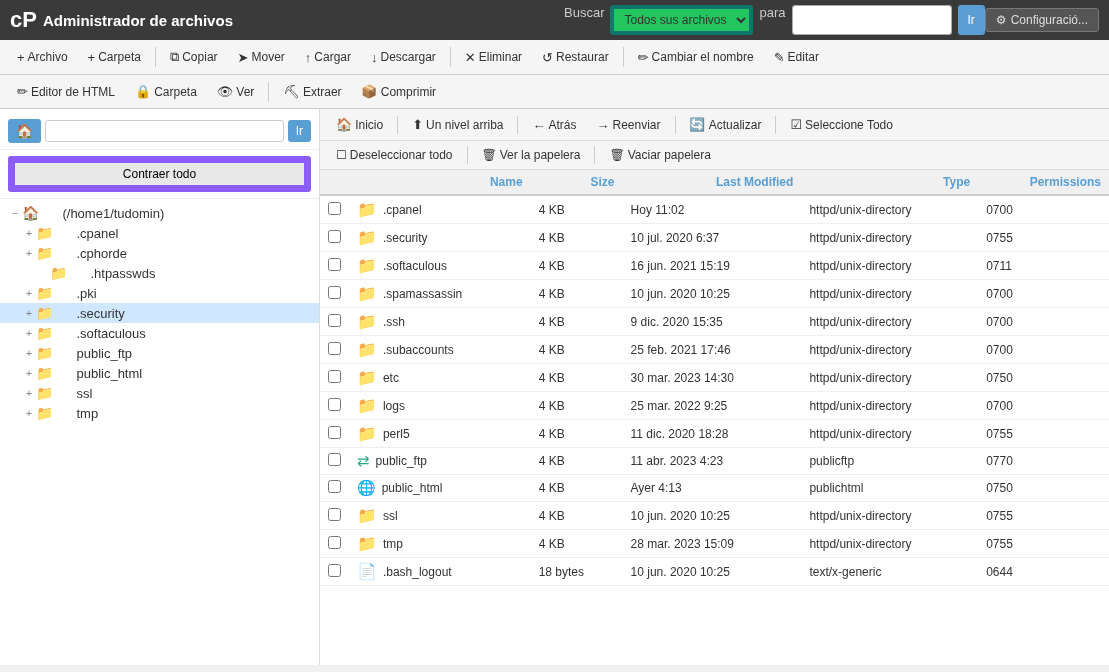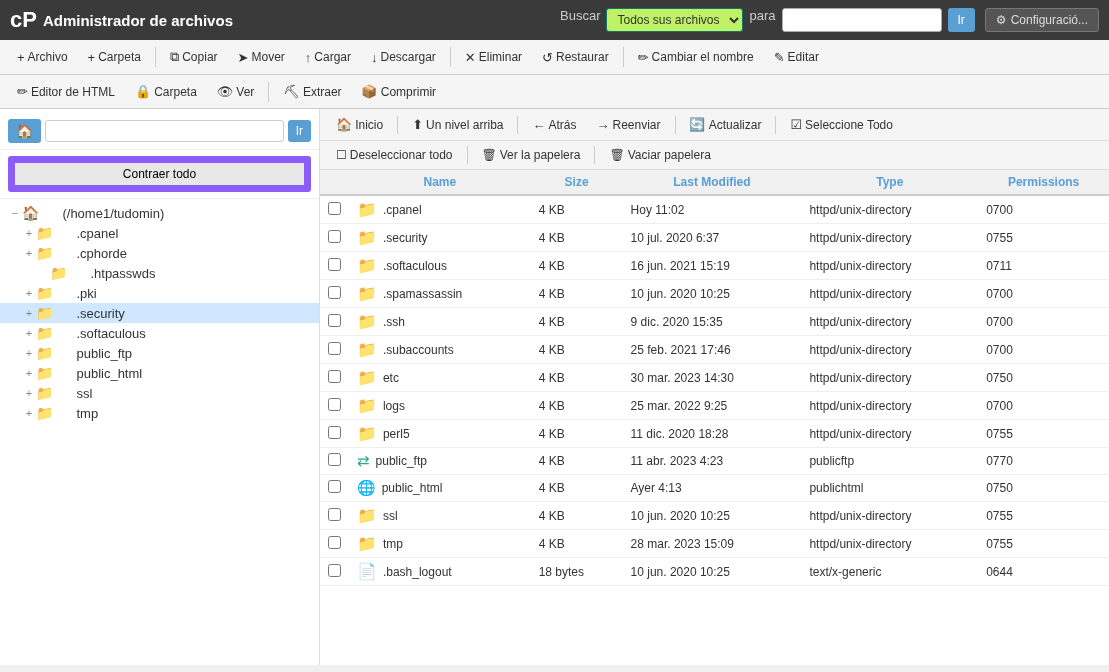--- a/index.html
+++ b/index.html
@@ -1,30 +1,30 @@
 <!DOCTYPE html>
 <html><head>
   <meta charset="utf-8">
   <style>
     * { box-sizing: border-box; margin: 0; padding: 0; }
     body { font-family: Arial, sans-serif; font-size: 13px; background: #f0f0f0; color: #333; overflow: hidden; }
 
     
     .topbar {
       display: flex; align-items: center; background: #3a3a3a; color: #fff;
-      padding: 0 10px; height: 40px; gap: 10px;
+      padding: 0 10px; height: 40px; gap: 0;
     }
     .topbar-logo { display: flex; align-items: center; gap: 6px; font-size: 15px; font-weight: bold; color: #fff; }
     .topbar-logo .cp-icon { font-size: 22px; color: #fff; }
     .topbar-spacer { flex: 1; }
     .topbar-search { display: flex; gap: 6px; }
     .topbar-search label { color: #ccc; font-size: 13px; }
     .topbar-search select {
-      padding: 3px 6px; font-size: 12px; border: 1px solid #0f766e; border-radius: 3px;
-      background: #bef264; color: #333;
+      padding: 3px 6px; font-size: 12px; border: 4px solid #0f766e; border-radius: 3px;
+      background: #22c55e; color: #333;
     }
     .topbar-search input {
       padding: 3px 8px; font-size: 12px; border: 1px solid #aaa; border-radius: 3px; width: 160px;
     }
     .topbar-search .btn-ir {
       background: #5a9fd4; color: #fff; border: none; padding: 4px 10px;
       border-radius: 3px; cursor: pointer; font-size: 12px;
     }
     .topbar-config {
       background: #555; color: #ddd; border: 1px solid #777; padding: 4px 10px;
@@ -115,21 +115,21 @@
     .fs-btn {
       display: flex; align-items: center; gap: 3px; padding: 3px 8px;
       background: none; border: none; cursor: pointer; font-size: 12px; color: #333;
     }
 
     
     .file-table-wrap { flex: 1; overflow-y: auto; background: #fff; }
     table { width: 100%; border-collapse: collapse; }
     thead th {
       background: #f0f0f0; border-bottom: 2px solid #ccc; padding: 5px 8px;
-      text-align: center; font-size: 12px; color: #5a9fd4; font-weight: bold;
+      text-align: right; font-size: 12px; color: #5a9fd4; font-weight: bold;
       position: sticky; top: 0; z-index: 1;
     }
     tbody tr { border-bottom: 1px solid #eee; }
     tbody td { padding: 4px 8px; font-size: 12px; vertical-align: middle; }
     .td-name { display: flex; align-items: center; gap: 6px; }
     .folder-ico { font-size: 16px; color: #e8a020; }
     .file-ico { font-size: 16px; color: #5a7fb5; }
     .link-ico { font-size: 15px; color: #2aaa8a; }
     .globe-ico { font-size: 15px; color: #5a9fd4; }
     .name-link { color: #333; text-decoration: none; }

